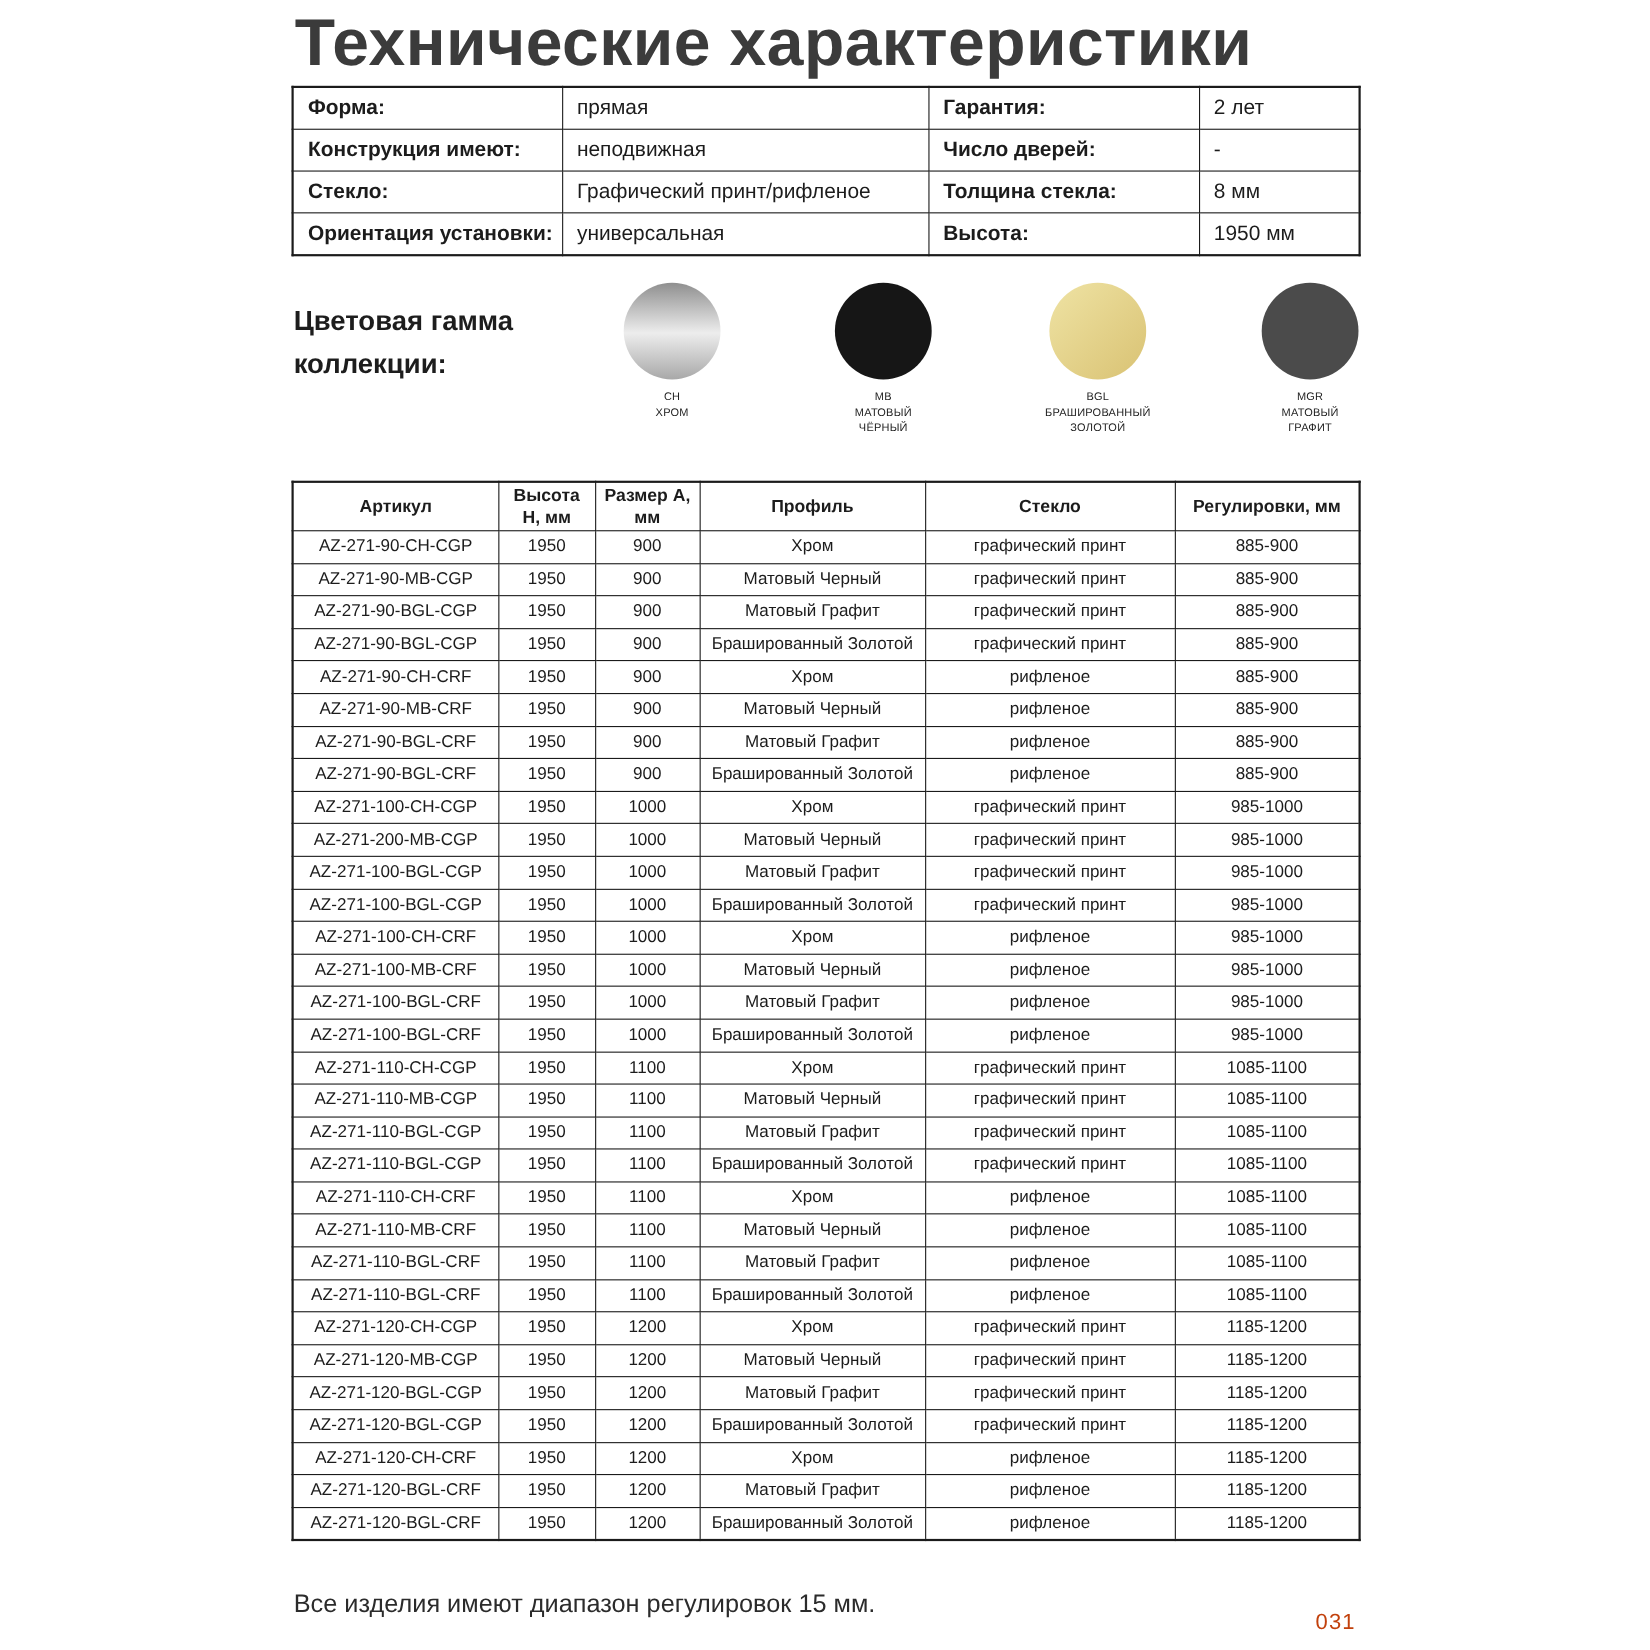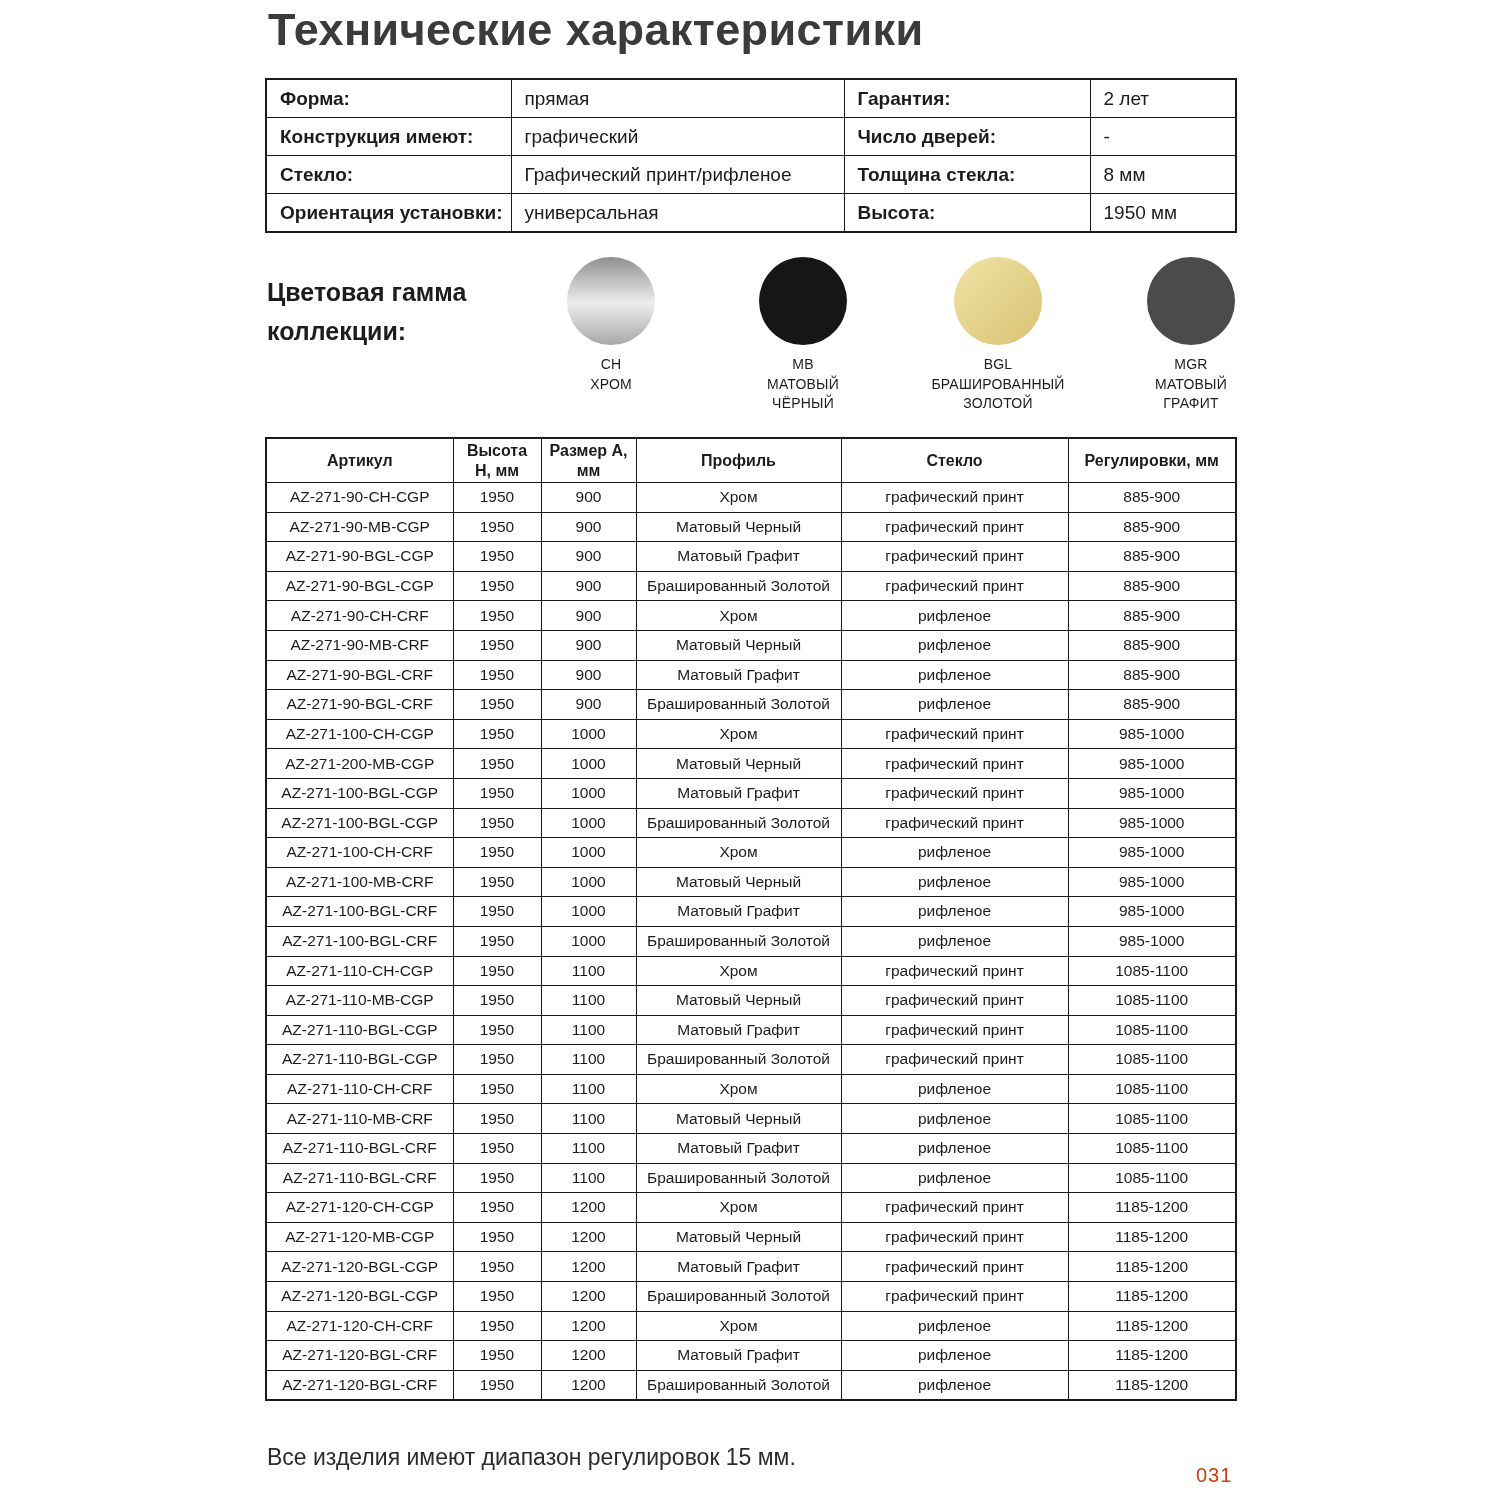--- a/index.html
+++ b/index.html
@@ -5,21 +5,21 @@
   html,body{margin:0;padding:0;}
   body{
     width:1500px;height:1500px;background:#ffffff;position:relative;
     font-family:"Liberation Sans", sans-serif;color:#1c1c1c;
     -webkit-font-smoothing:antialiased;
   }
   .page{position:absolute;inset:0;overflow:hidden;}
 
   .title{
     position:absolute;left:268px;top:4px;margin:0;
-    font-size:45px;font-weight:700;color:#3b3b3b;letter-spacing:.4px;
+    font-size:60px;font-weight:700;color:#3b3b3b;letter-spacing:.4px;
   }
 
   
   .spec-table{
     position:absolute;left:265px;top:78px;width:970px;
     border-collapse:collapse;table-layout:fixed;border:2px solid #1b1b1b;
   }
   .spec-table td{
     border:1px solid #1b1b1b;height:37px;padding:0 13px;
     font-size:19px;vertical-align:middle;white-space:nowrap;overflow:hidden;
@@ -27,21 +27,21 @@
   .spec-table td.lbl{font-weight:700;}
 
   
   .colors{position:absolute;left:265px;top:257px;width:970px;height:180px;}
   .colors-heading{
     position:absolute;left:2px;top:16px;
     font-size:25px;font-weight:700;line-height:1.55;color:#1d1d1d;
   }
   .swatch-group{position:absolute;top:0;width:176px;text-align:center;}
   .swatch-circle{width:88px;height:88px;border-radius:50%;margin:0 auto;}
-  .swatch-label{margin-top:10px;font-size:14px;line-height:1.4;color:#1d1d1d;letter-spacing:.2px;}
+  .swatch-label{margin-top:10px;font-size:10px;line-height:1.4;color:#1d1d1d;letter-spacing:.2px;}
 
   
   .main-table{
     position:absolute;left:265px;top:437px;width:970px;
     border-collapse:collapse;table-layout:fixed;border:2px solid #1b1b1b;
   }
   .main-table th{
     border:1px solid #1b1b1b;height:43px;padding:0 6px;
     font-size:16px;font-weight:700;vertical-align:middle;line-height:1.25;
   }
@@ -70,21 +70,21 @@
     </colgroup>
     <tbody id="spec-body">
         <tr>
           <td class="lbl">Форма:</td>
           <td class="val">прямая</td>
           <td class="lbl">Гарантия:</td>
           <td class="val">2 лет</td>
         </tr>
         <tr>
           <td class="lbl">Конструкция имеют:</td>
-          <td class="val">графический</td>
+          <td class="val">неподвижная</td>
           <td class="lbl">Число дверей:</td>
           <td class="val">-</td>
         </tr>
         <tr>
           <td class="lbl">Стекло:</td>
           <td class="val">Графический принт/рифленое</td>
           <td class="lbl">Толщина стекла:</td>
           <td class="val">8 мм</td>
         </tr>
         <tr>

